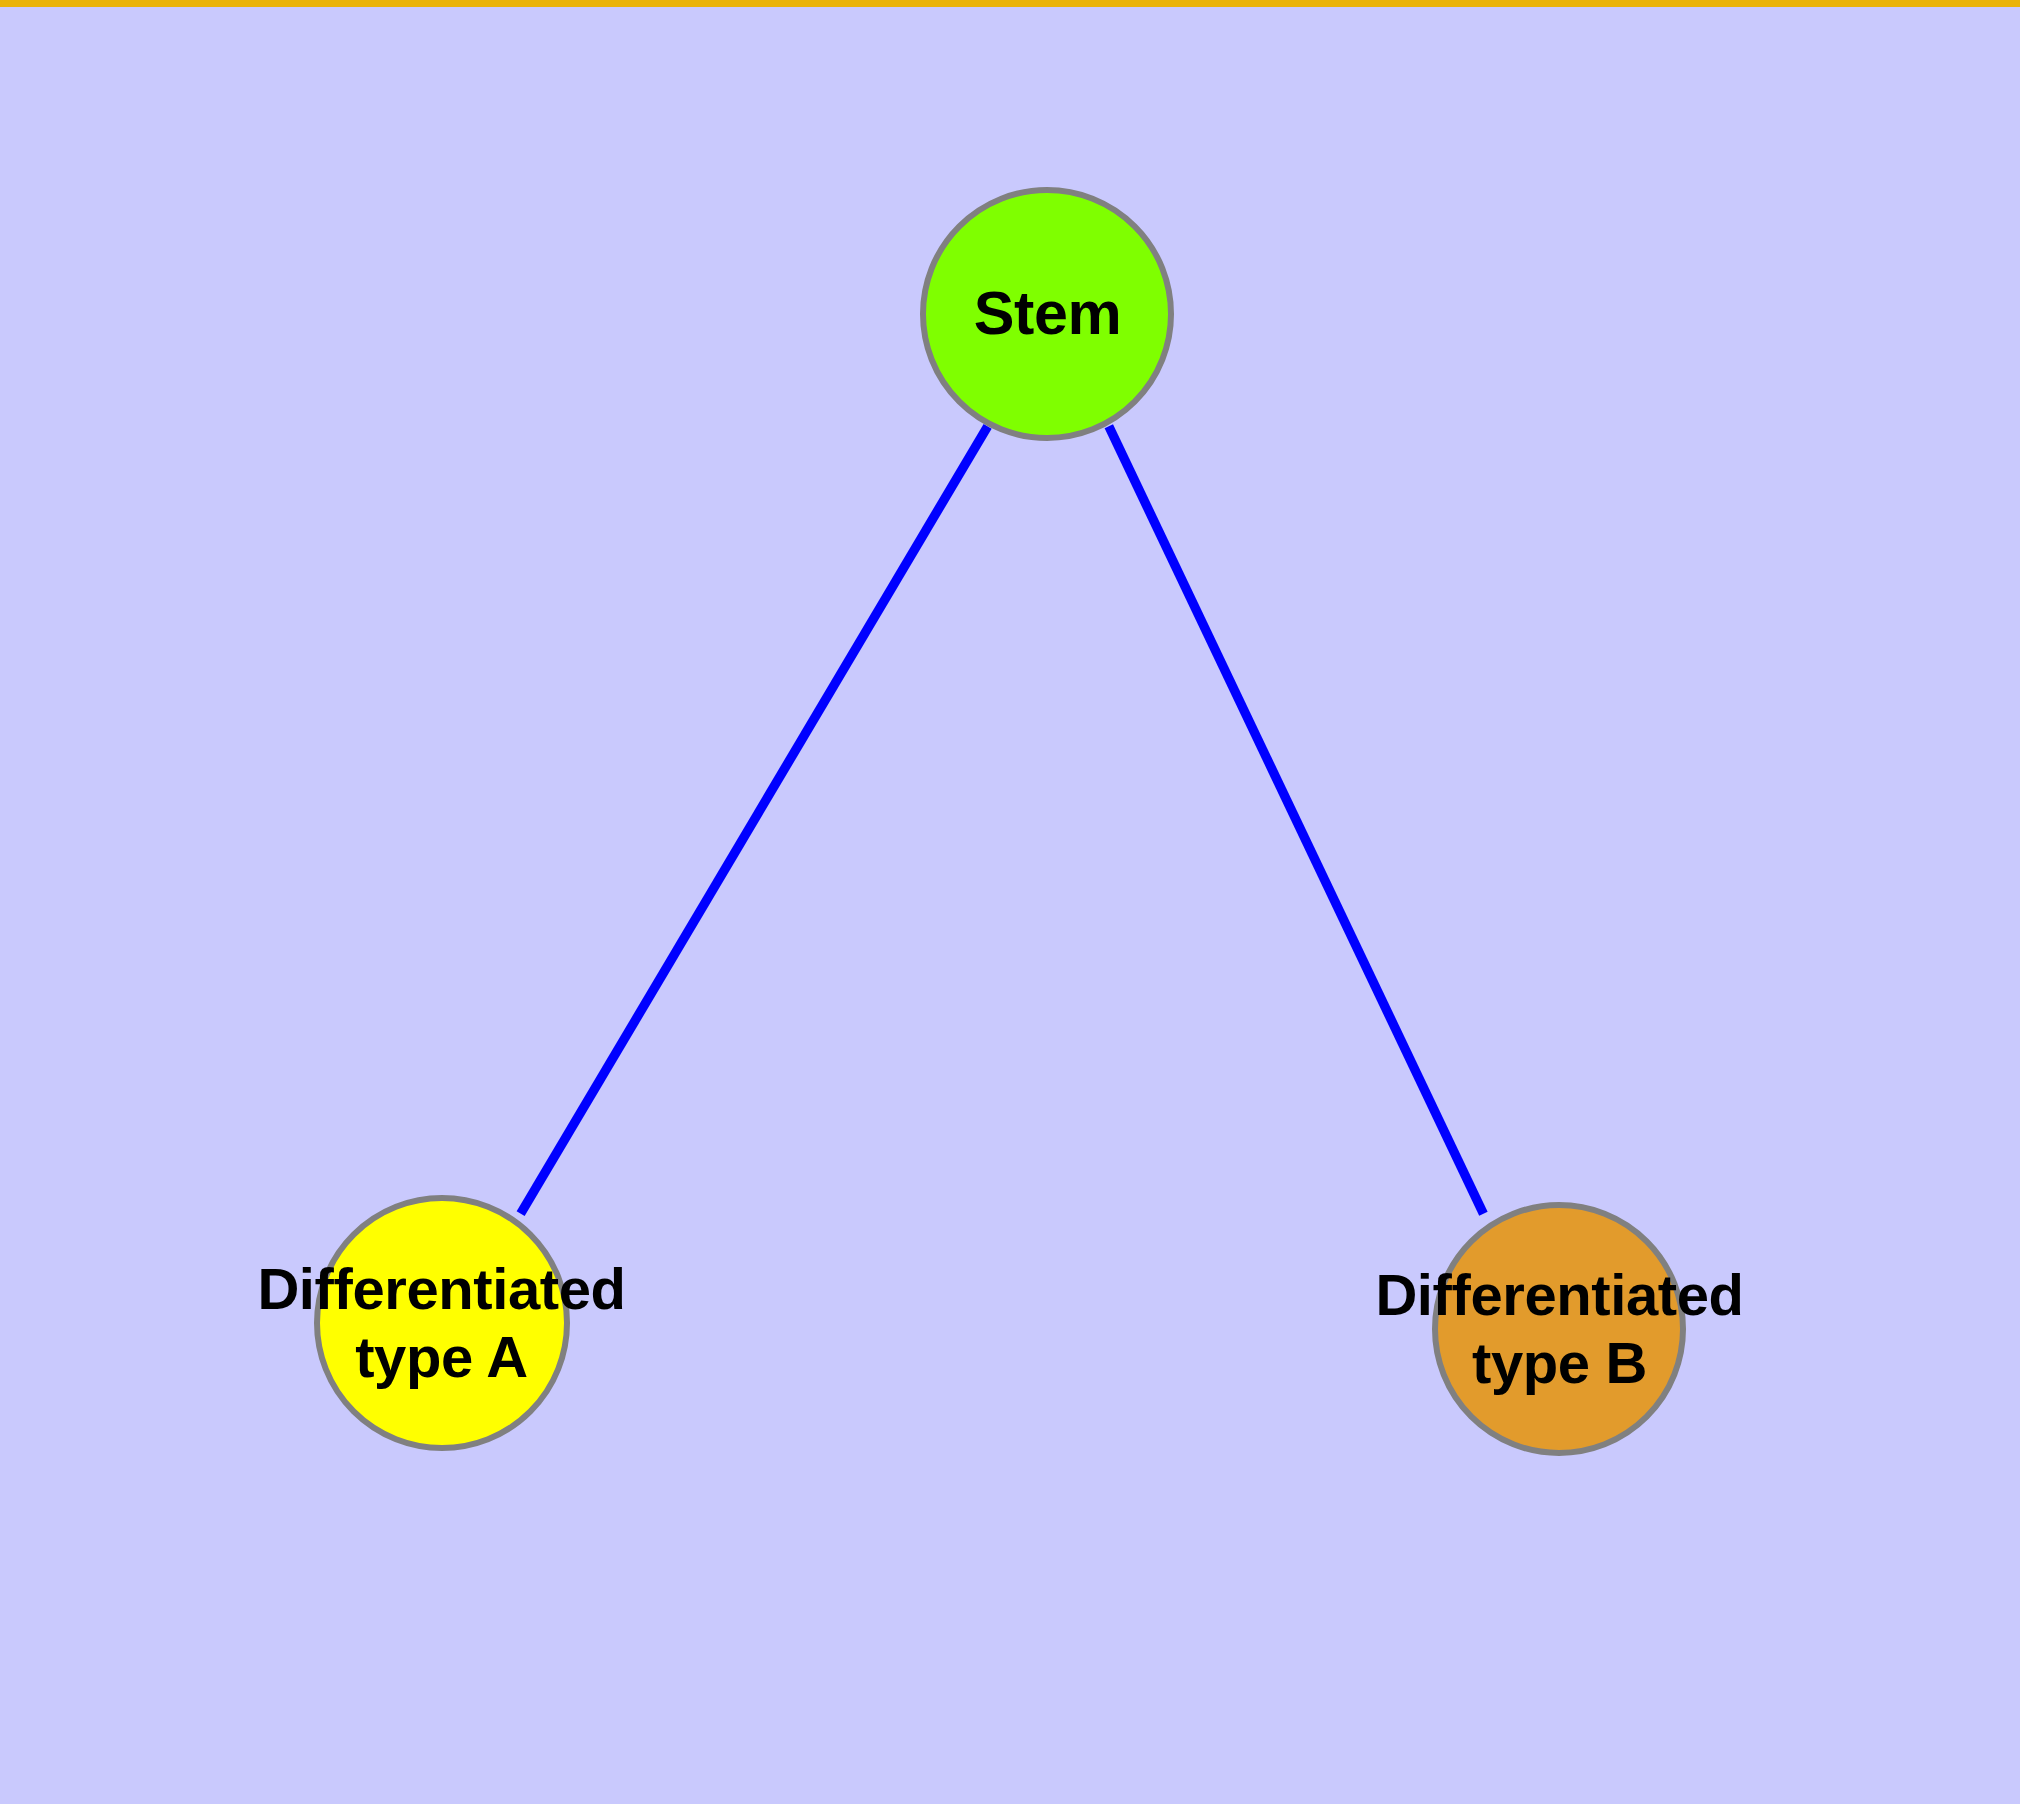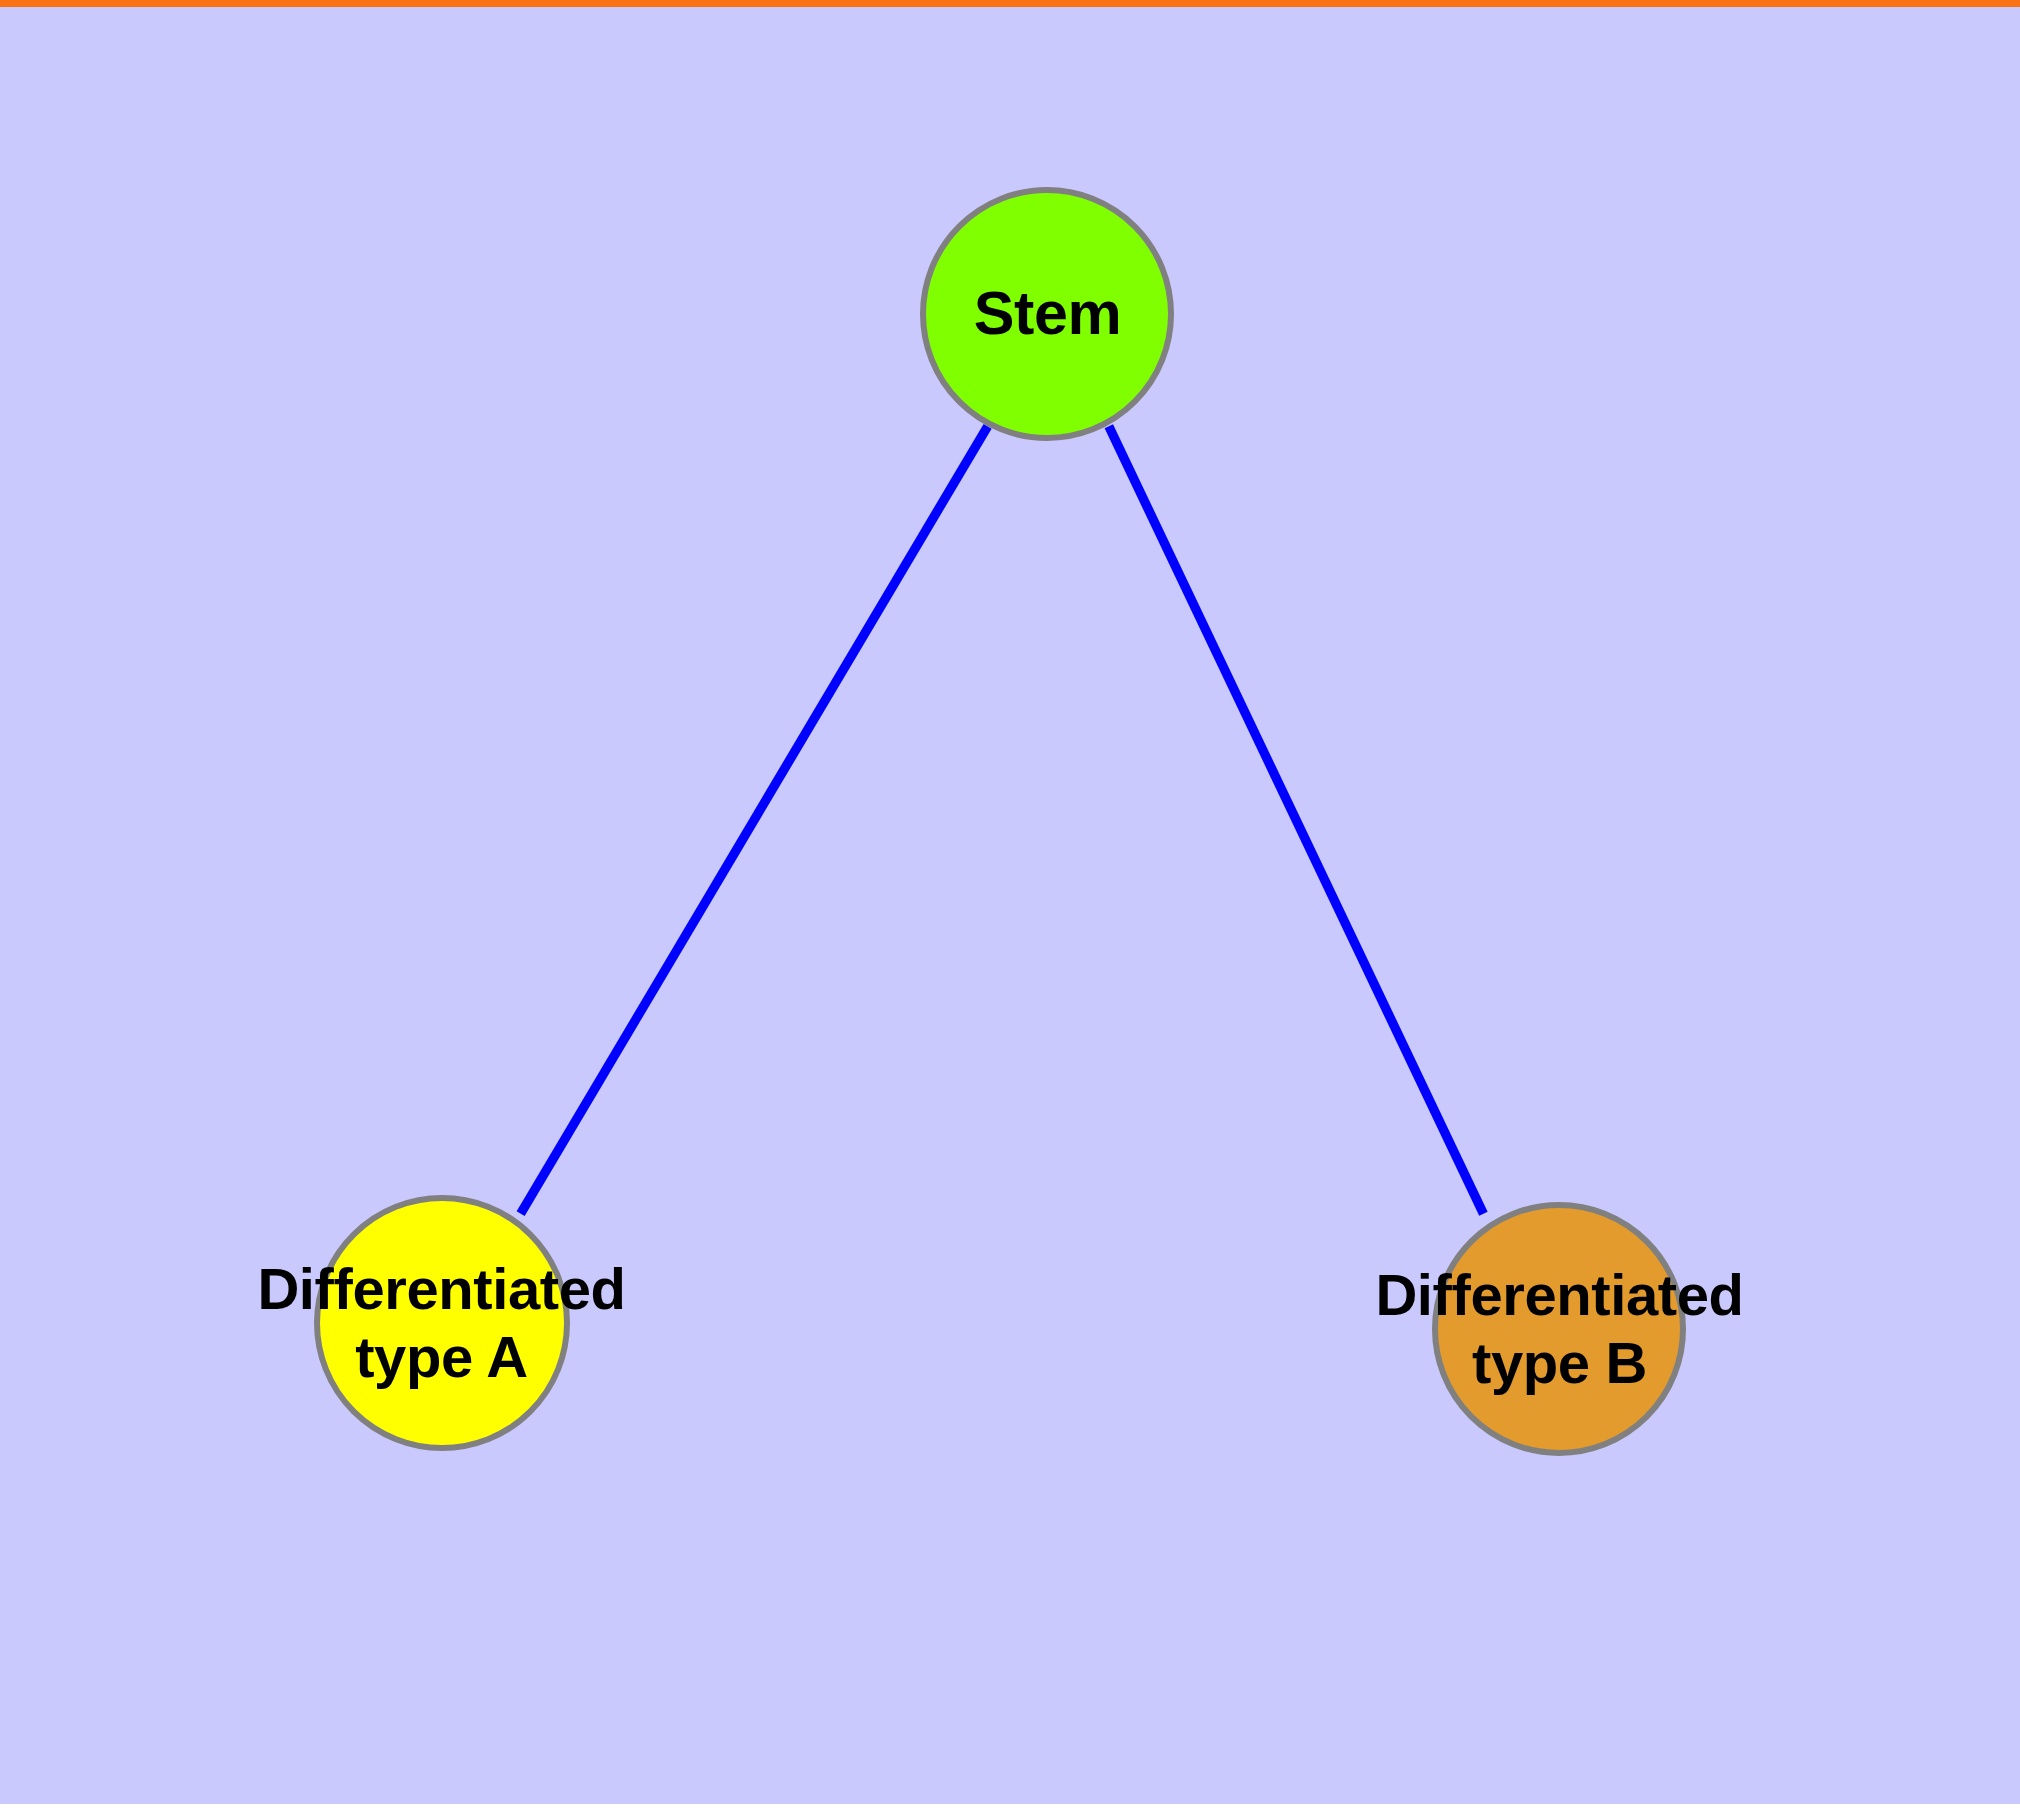--- a/index.html
+++ b/index.html
@@ -11,21 +11,21 @@
   body {
     width: 2021px;
     height: 1812px;
     overflow: hidden;
     font-family: "Liberation Sans", sans-serif;
   }
   #graph-canvas {
     position: relative;
     width: 2021px;
     height: 1432px;
-    background: #f97316;
+    background: #eab308;
   }
   #graph-background {
     position: absolute;
     left: 0;
     top: 6.8px;
     width: 2021px;
     height: 1797px;
     background: #c9c9fd;
   }
   #edge-layer {

